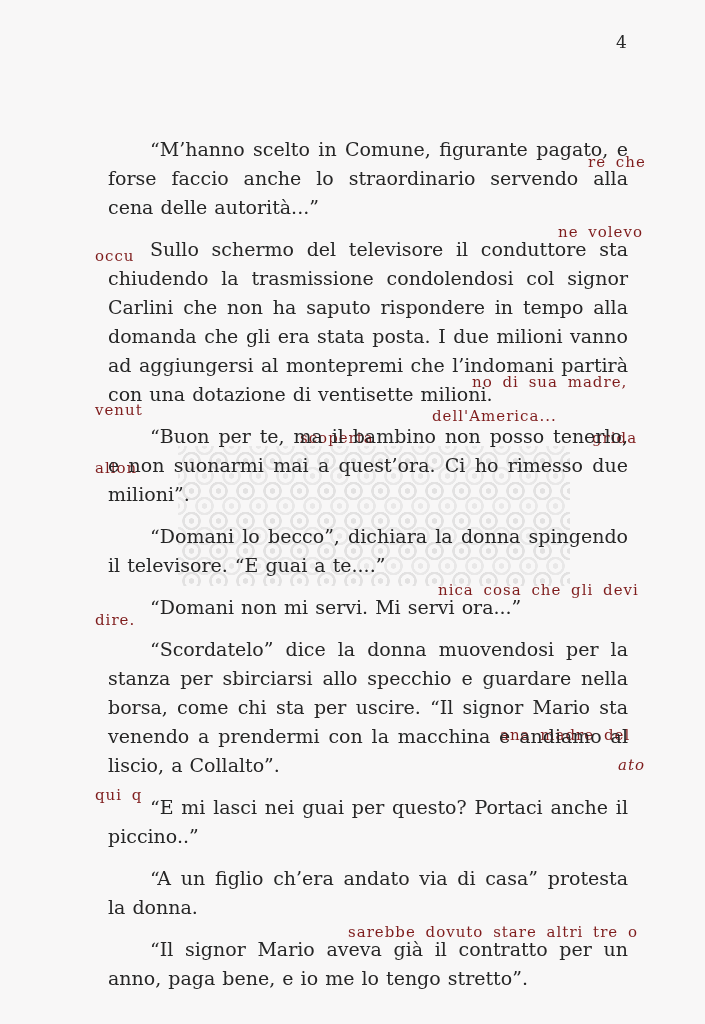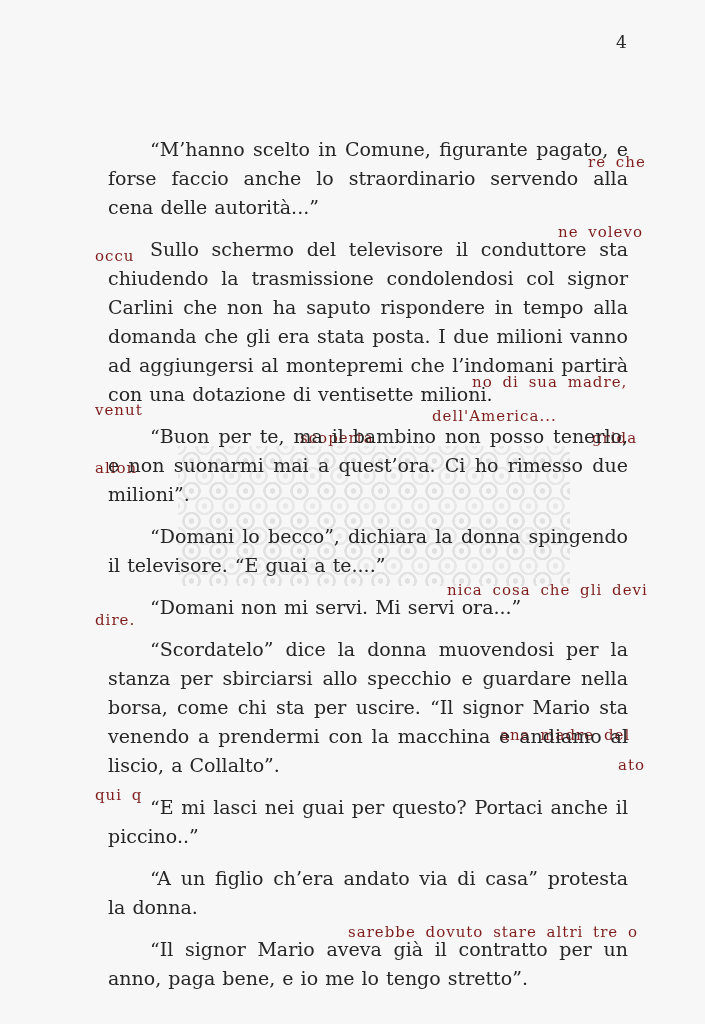--- a/index.html
+++ b/index.html
@@ -75,24 +75,24 @@
   <div class="ghost-layer">
       <span style="top: 152px; left: 588px;">re che</span>
       <span style="top: 222px; left: 558px;">ne volevo</span>
       <span style="top: 246px; left: 95px;">occu</span>
       <span style="top: 372px; left: 472px;">no di sua madre,</span>
       <span style="top: 400px; left: 95px;">venut</span>
       <span style="top: 428px; left: 300px;">scoperta</span>
       <span style="top: 406px; left: 432px;">dell'America...</span>
       <span style="top: 428px; left: 592px;">grida</span>
       <span style="top: 458px; left: 95px;">allon</span>
-      <span style="top: 580px; left: 438px; margin-left: 9px;">nica cosa che gli devi</span>
+      <span style="top: 580px; left: 438px;">nica cosa che gli devi</span>
       <span style="top: 610px; left: 95px;">dire.</span>
       <span style="top: 725px; left: 500px; text-align: center;">ana madre del</span>
-      <span style="top: 755px; left: 618px;">ato</span>
+      <span style="top: 755px; left: 618px; font-style: italic;">ato</span>
       <span style="top: 785px; left: 95px;">qui q</span>
       <span style="top: 874px; left: 348px; margin-top: 48px;">sarebbe dovuto stare altri tre o</span>
     </div>
 
   <div class="watermark"></div>
 
   <div class="text-column">
       <p>“M’hanno scelto in Comune, figurante pagato, e forse faccio anche lo straordinario servendo alla cena delle autorità...”</p>
       <p>Sullo schermo del televisore il conduttore sta chiudendo la trasmissione condolendosi col signor Carlini che non ha saputo rispondere in tempo alla domanda che gli era stata posta. I due milioni vanno ad aggiungersi al montepremi che l’indomani partirà con una dotazione di ventisette milioni.</p>
       <p>“Buon per te, ma il bambino non posso tenerlo, e non suonarmi mai a quest’ora. Ci ho rimesso due milioni”.</p>

